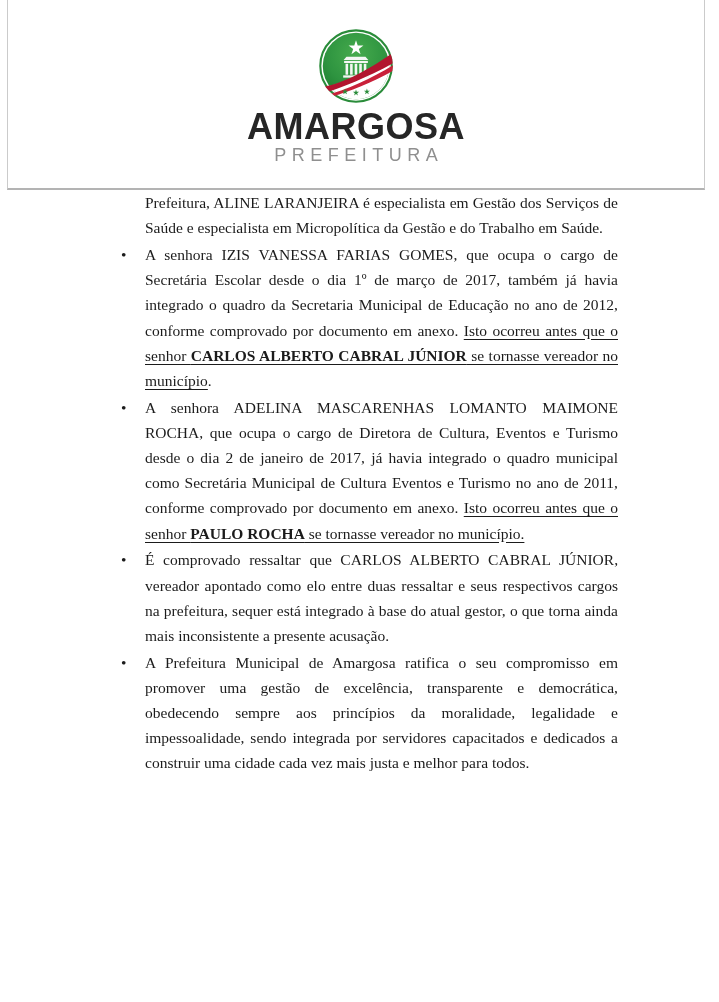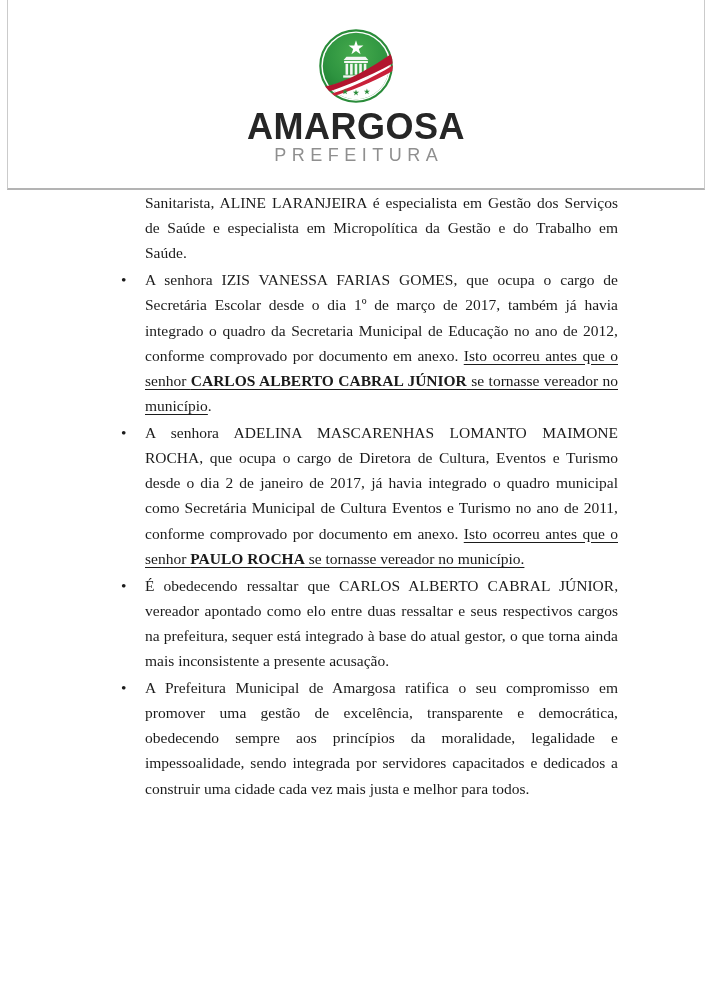--- a/index.html
+++ b/index.html
@@ -131,24 +131,24 @@
       </g>
     </svg>
 
     <div class="wordmark">AMARGOSA</div>
     <div class="wordmark-sub">PREFEITURA</div>
   </div>
 </div>
 
 <div class="content">
 
-  <p class="para"><span>Sanitarista, </span><span class="b">ALINE LARANJEIRA</span><span> é especialista em Gestão dos Serviços de Saúde e especialista em Micropolítica da Gestão e do Trabalho em Saúde.</span></p>
+  <p class="para"><span>Prefeitura, </span><span class="b">ALINE LARANJEIRA</span><span> é especialista em Gestão dos Serviços de Saúde e especialista em Micropolítica da Gestão e do Trabalho em Saúde.</span></p>
 
   <p class="para bulleted"><span>A senhora </span><span class="b">IZIS VANESSA FARIAS GOMES,</span><span> que ocupa o cargo de Secretária Escolar desde o dia 1º de março de 2017, também já havia integrado o quadro da Secretaria Municipal de Educação no ano de 2012, conforme comprovado por documento em anexo. </span><span class="u">Isto ocorreu antes que o senhor </span><span class="bu">CARLOS ALBERTO CABRAL JÚNIOR</span><span class="u"> se tornasse vereador no município</span><span>.</span></p>
 
   <p class="para bulleted"><span>A senhora </span><span class="b">ADELINA MASCARENHAS LOMANTO MAIMONE ROCHA,</span><span> que ocupa o cargo de Diretora de Cultura, Eventos e Turismo desde o dia 2 de janeiro de 2017, já havia integrado o quadro municipal como Secretária Municipal de Cultura Eventos e Turismo no ano de 2011, conforme comprovado por documento em anexo. </span><span class="u">Isto ocorreu antes que o senhor </span><span class="bu">PAULO ROCHA</span><span class="u"> se tornasse vereador no município.</span></p>
 
-  <p class="para bulleted"><span>É obedecendo ressaltar que </span><span class="b">CARLOS ALBERTO CABRAL JÚNIOR</span><span>, vereador apontado como elo entre duas ressaltar e seus respectivos cargos na prefeitura, sequer está integrado à base do atual gestor, o que torna ainda mais inconsistente a presente acusação.</span></p>
+  <p class="para bulleted"><span>É comprovado ressaltar que </span><span class="b">CARLOS ALBERTO CABRAL JÚNIOR</span><span>, vereador apontado como elo entre duas ressaltar e seus respectivos cargos na prefeitura, sequer está integrado à base do atual gestor, o que torna ainda mais inconsistente a presente acusação.</span></p>
 
 
   <p class="para bulleted"><span>A Prefeitura Municipal de Amargosa ratifica o seu compromisso em promover uma gestão de excelência, transparente e democrática, obedecendo sempre aos princípios da moralidade, legalidade e impessoalidade, sendo integrada por servidores capacitados e dedicados a construir uma cidade cada vez mais justa e melhor para todos.</span></p>
 
 </div>
 
 </body></html>

